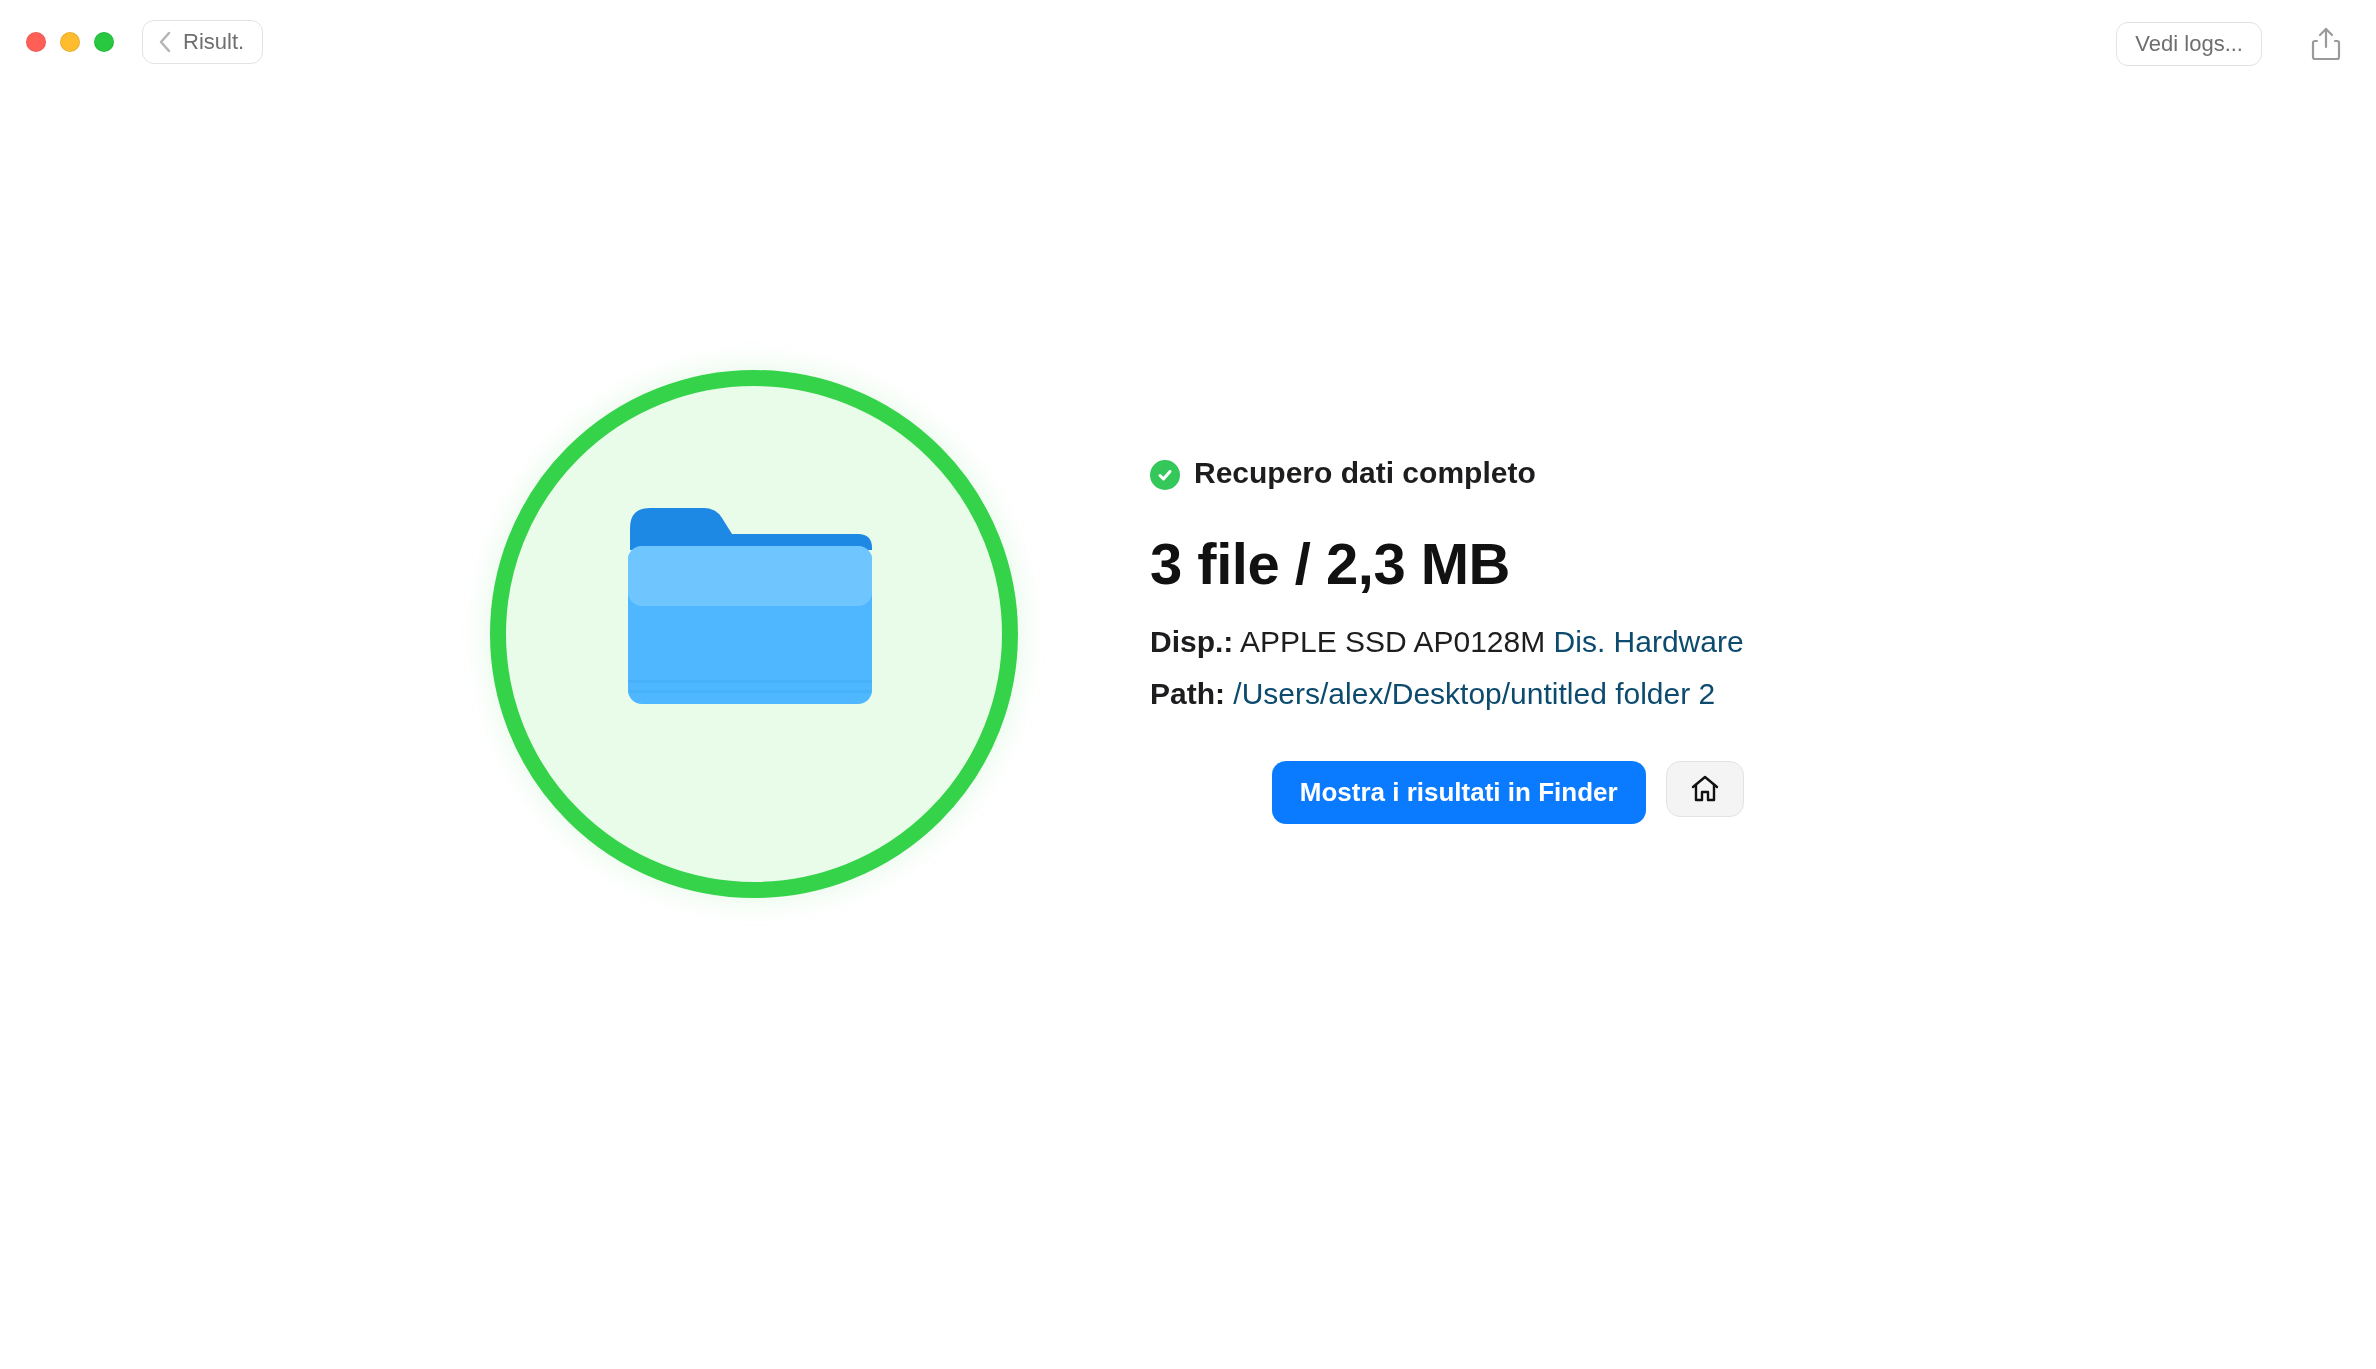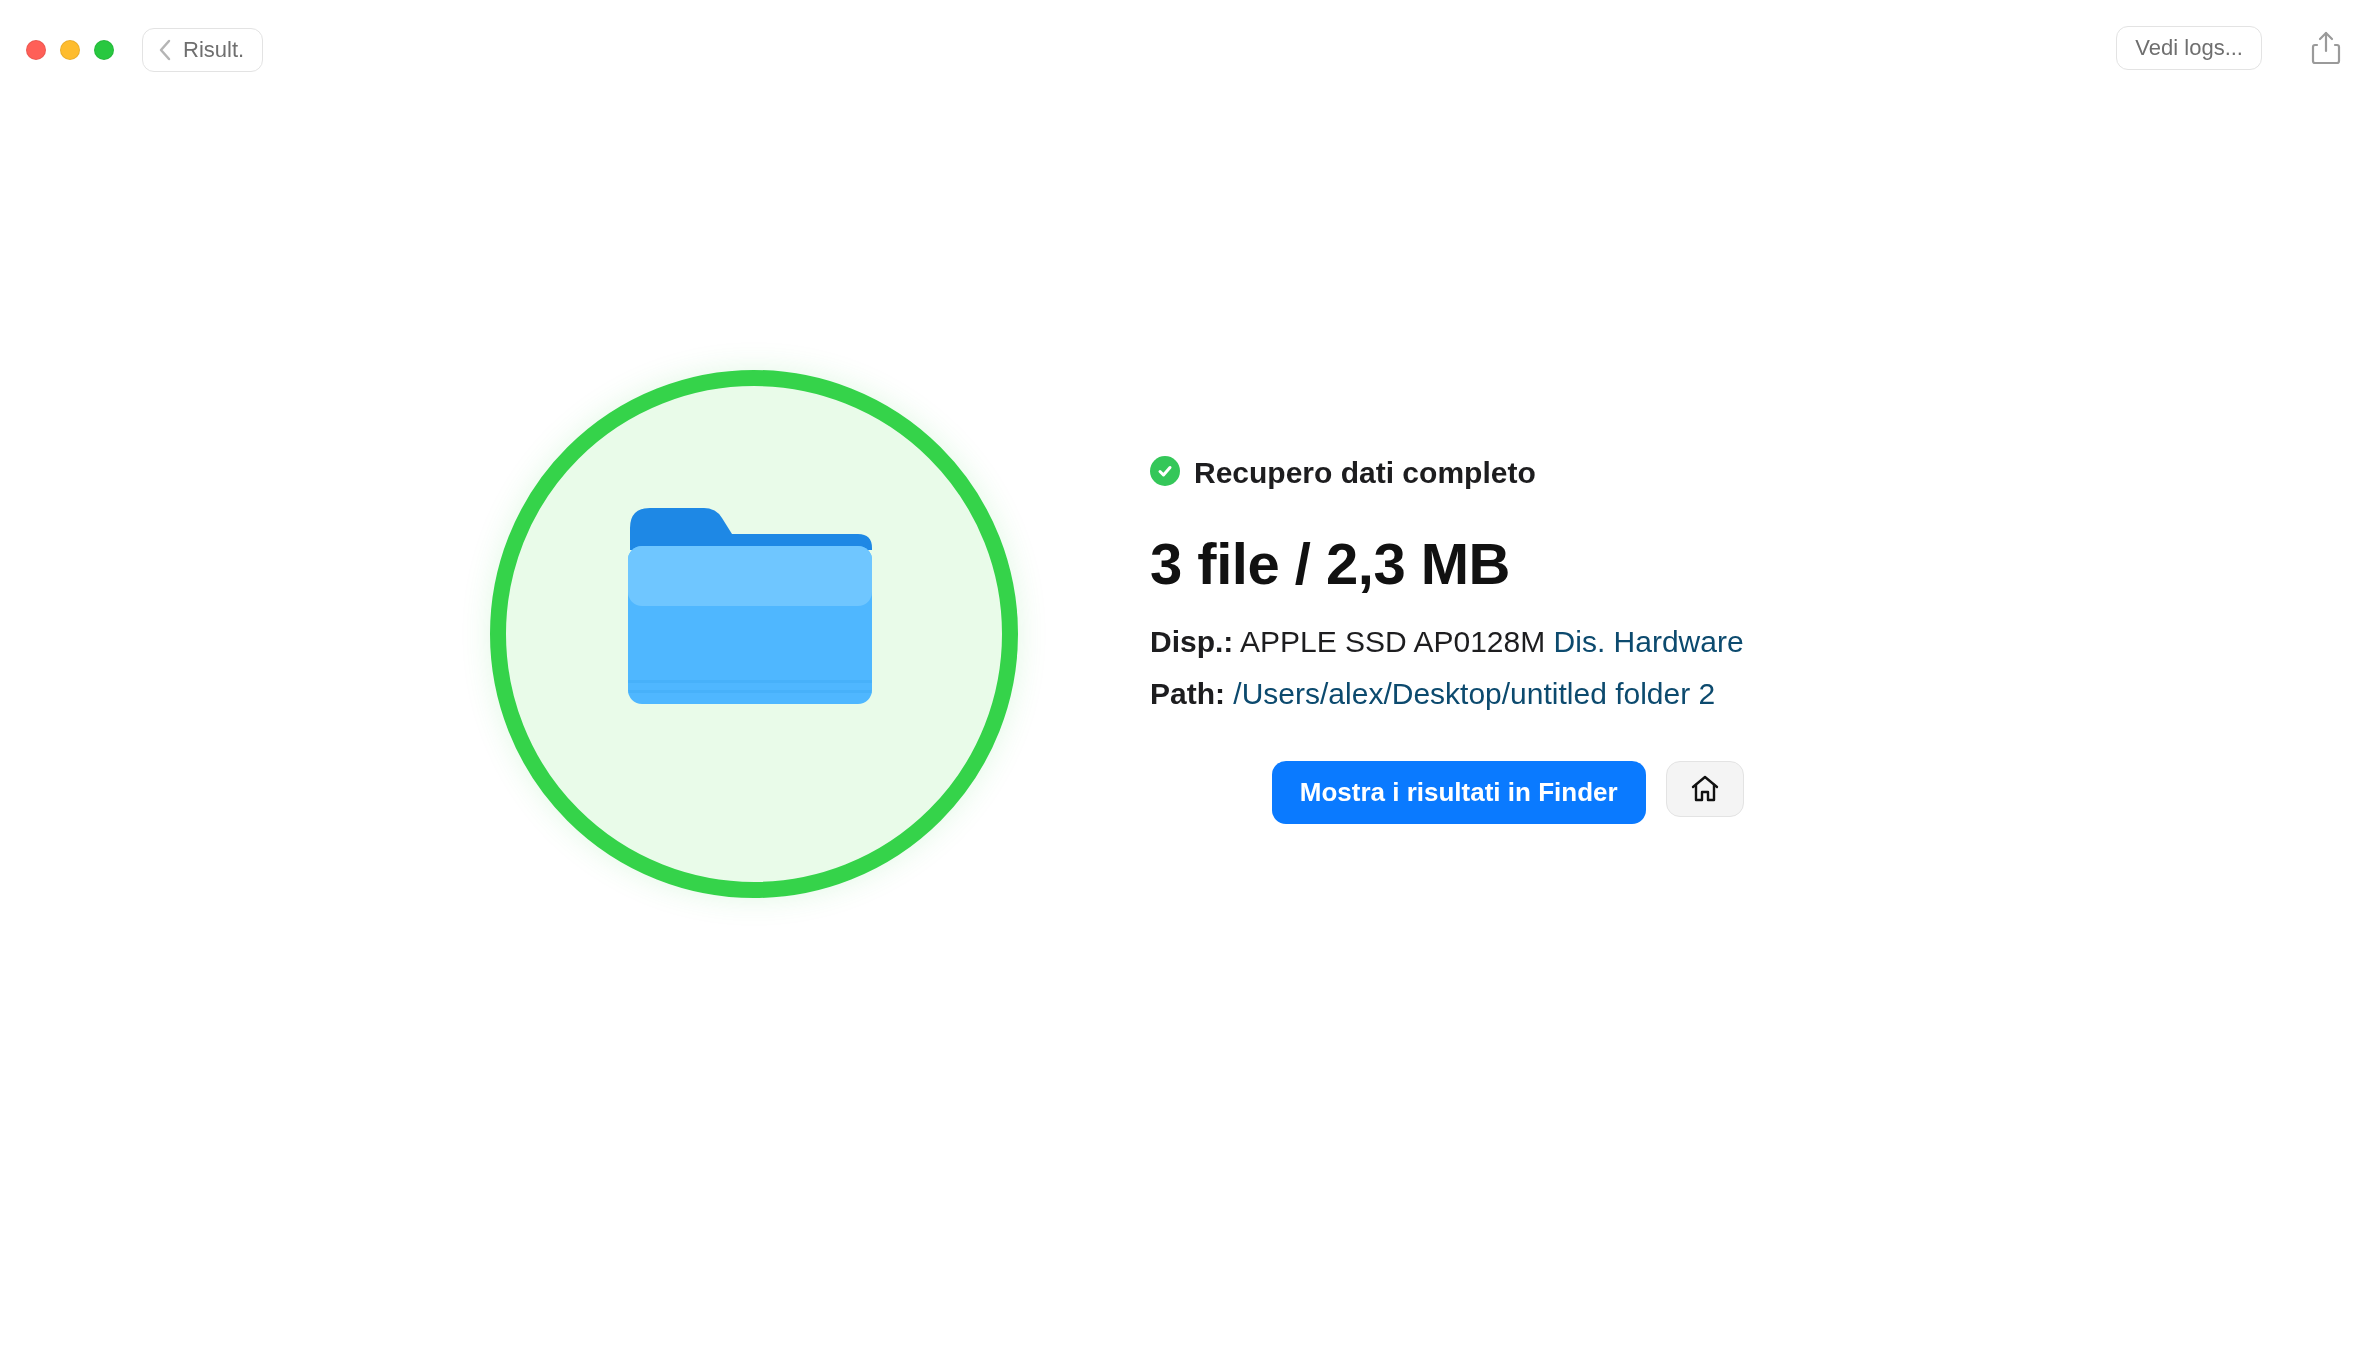--- a/index.html
+++ b/index.html
@@ -8,23 +8,23 @@
       background: #ffffff;
       width: 2376px;
       height: 1369px;
       overflow: hidden;
       -webkit-font-smoothing: antialiased;
     }
 
     
     .titlebar {
       display: flex;
-      align-items: flex-end;
+      align-items: flex-start;
       justify-content: space-between;
-      padding: 33px 26px 0 26px;
+      padding: 20px 26px 0 26px;
       height: 72px;
     }
     .left-controls { display: flex; align-items: center; gap: 24px; }
     .traffic-lights { display: flex; gap: 14px; align-items: center; }
     .dot { width: 20px; height: 20px; border-radius: 50%; }
     .dot.red    { background: #ff5f57; border: 1px solid rgba(0,0,0,.08); }
     .dot.yellow { background: #febc2e; border: 1px solid rgba(0,0,0,.08); }
     .dot.green  { background: #28c840; border: 1px solid rgba(0,0,0,.08); }
 
     .back-pill {
@@ -87,21 +87,21 @@
 
     .info {
       position: absolute;
       left: 1150px;
       top: 86px;
       display: flex;
       flex-direction: column;
       gap: 8px;
     }
 
-    .status-line { display: flex; align-items: flex-start; gap: 14px; }
+    .status-line { display: flex; align-items: flex-end; gap: 14px; }
     .status-badge {
       width: 30px; height: 30px; border-radius: 50%;
       background: #34c759;
       display: inline-flex; align-items: center; justify-content: center;
     }
     .status-label { font-size: 30px; font-weight: 700; color: #1d1d1f; }
 
     .headline {
       font-size: 58px;
       font-weight: 800;

